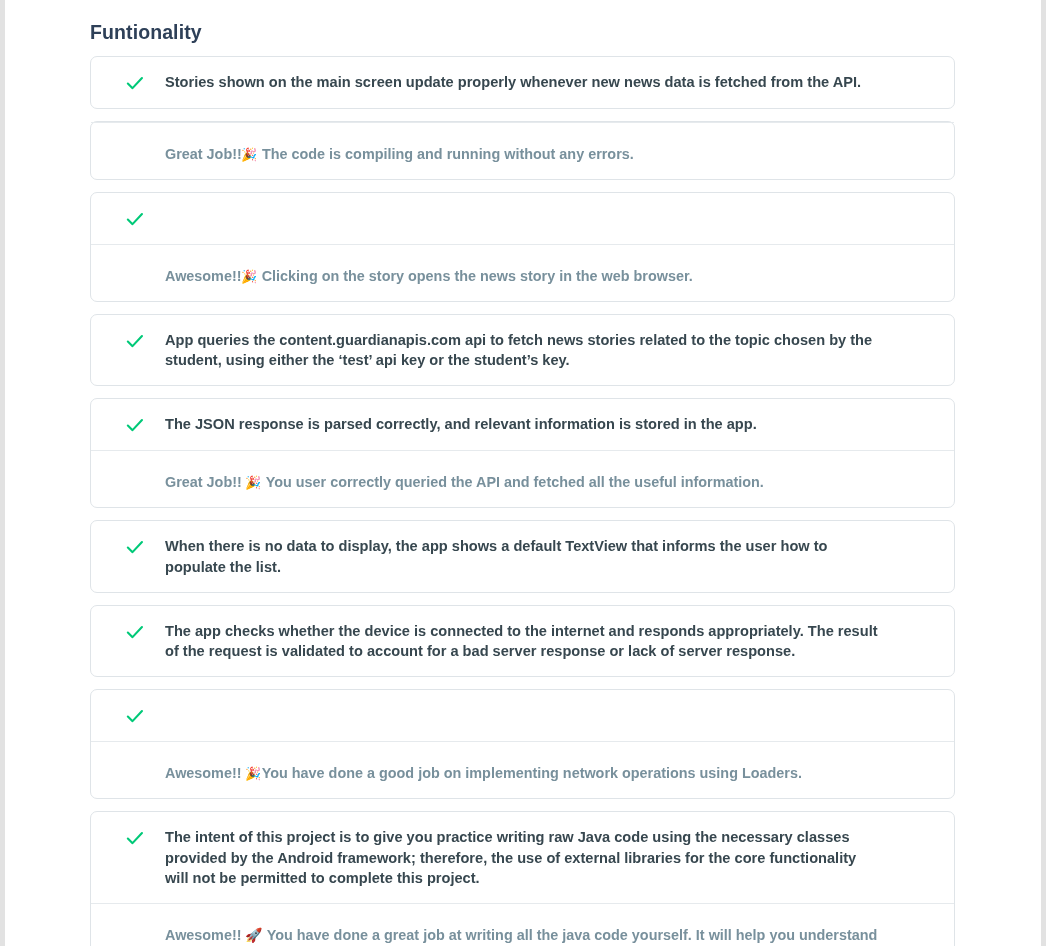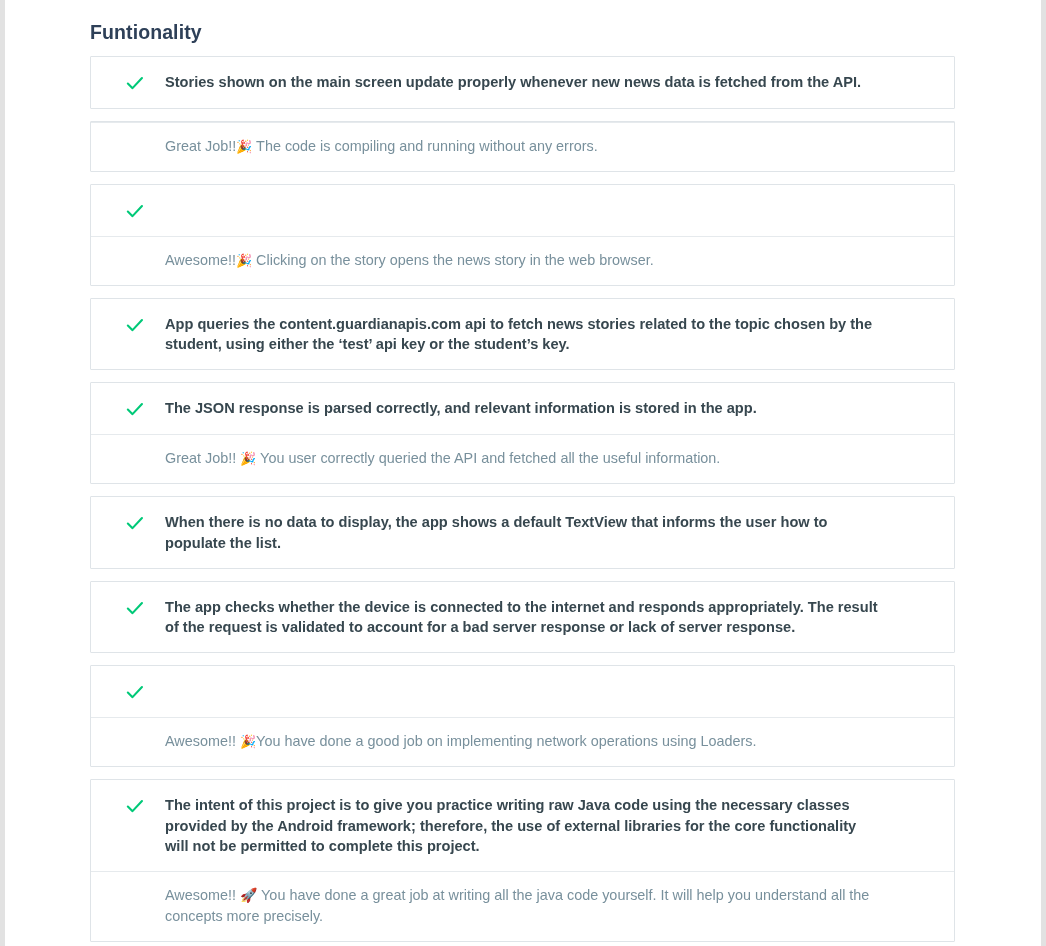--- a/index.html
+++ b/index.html
@@ -47,21 +47,21 @@
 
   .rubric-list {
     margin: 0;
     padding: 0 91px 0 90px;
   }
 
   .rubric-card {
     border: 1px solid #dfe4e8;
     background: #ffffff;
     margin-bottom: 12px;
-    border-radius: 1px;
+    border-radius: 7px;
   }
 
   .criterion-row {
     display: flex;
     align-items: flex-start;
     padding: 14px 18px 14px 14px;
     min-height: 28px;
   }
 
   .check-cell {
@@ -94,24 +94,25 @@
     padding: 13px 18px 14px 14px;
   }
 
   .comment-spacer {
     flex: 0 0 60px;
   }
 
   .comment-text {
     flex: 1 1 auto;
     font-size: 14.4px;
-    font-weight: 400;
+    font-weight: 700;
     line-height: 1.45;
     color: #78909c;
     max-width: 720px;
+    margin-top: 8px;
   }
 
   .emoji {
     font-family: "DejaVu Sans", sans-serif;
     font-size: 13px;
     color: #9aa7ae;
   }
   .emoji.rocket {
     font-size: 14px;
     color: #c0392b;

